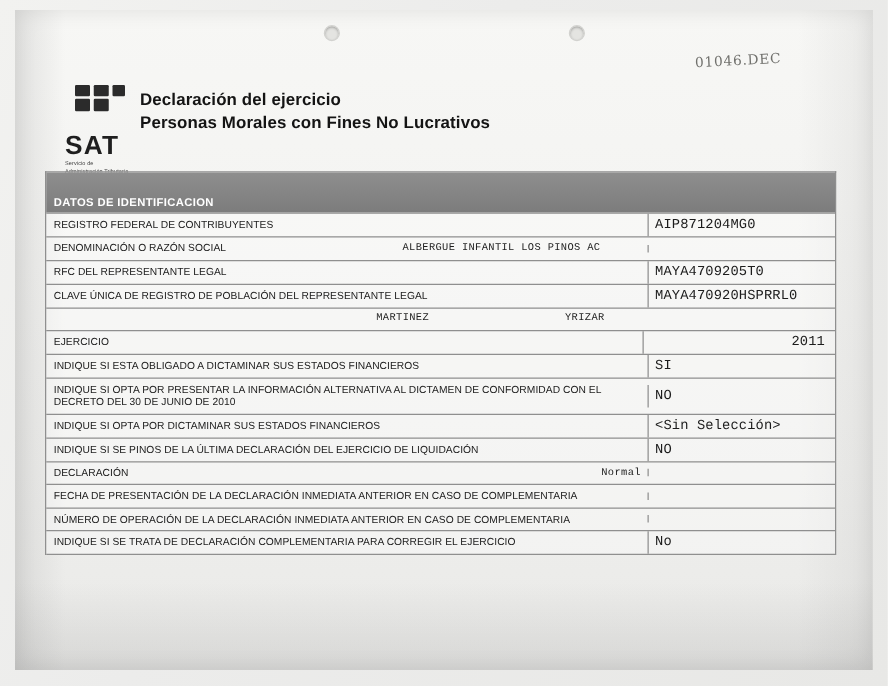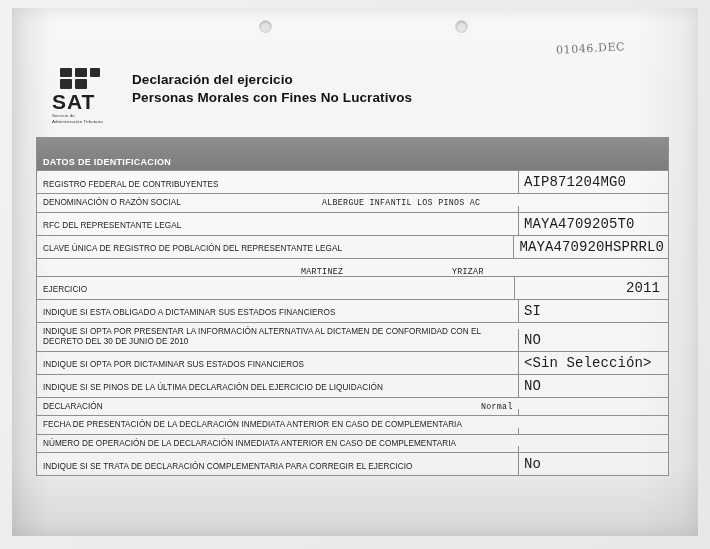--- a/index.html
+++ b/index.html
@@ -103,32 +103,32 @@
   .b3 { left: 30px; top: 0px;  width: 10px; height: 9px; }
   .b4 { left: 0px;  top: 11px; width: 12px; height: 10px; }
   .b5 { left: 15px; top: 11px; width: 12px; height: 10px; }
   .logo-text {
     font-family: "Liberation Sans", sans-serif;
     font-weight: bold;
     font-size: 21px;
     letter-spacing: 1px;
     color: #1f1f1f;
     line-height: 21px;
-    margin-top: 1px;
+    margin-top: 16px;
   }
   .logo-sub {
     font-size: 4.4px;
     line-height: 5.4px;
     color: #3a3a3a;
     letter-spacing: 0.1px;
     margin-top: 1px;
   }
   .title-block {
     position: absolute;
-    left: 80px;
+    left: 60px;
     top: 3px;
   }
   .title-line {
     font-size: 13.5px;
     font-weight: bold;
     color: #141414;
     line-height: 18px;
     letter-spacing: 0.1px;
   }
 
@@ -148,42 +148,42 @@
     font-size: 9px;
     font-weight: bold;
     letter-spacing: 0.3px;
     padding: 19px 6px 3px 6px;
     border-bottom: 1px solid #8f8f8f;
   }
   .row {
     display: flex;
     border-bottom: 1px solid #8f8f8f;
     min-height: 17px;
-    align-items: flex-end;
+    align-items: center;
   }
   .cell-label {
     flex: 1 1 auto;
     font-size: 8.2px;
     color: #1c1c1c;
     padding: 4px 4px 3px 6px;
     line-height: 10.5px;
     letter-spacing: 0.05px;
     display: flex;
     align-items: center;
     position: relative;
   }
   .cell-label.two-line {
     line-height: 10.5px;
     align-items: center;
   }
   .cell-value {
     flex: 0 0 140px;
     border-left: 1px solid #8f8f8f;
     font-family: "Liberation Mono", monospace;
-    font-size: 14px;
+    font-size: 11px;
     color: #1c1c1c;
     padding: 3px 4px 3px 5px;
     display: flex;
     align-items: center;
     letter-spacing: 0.1px;
     margin-left: 30px;
   }
   .cell-value.right {
     justify-content: flex-end;
     padding-right: 8px;

